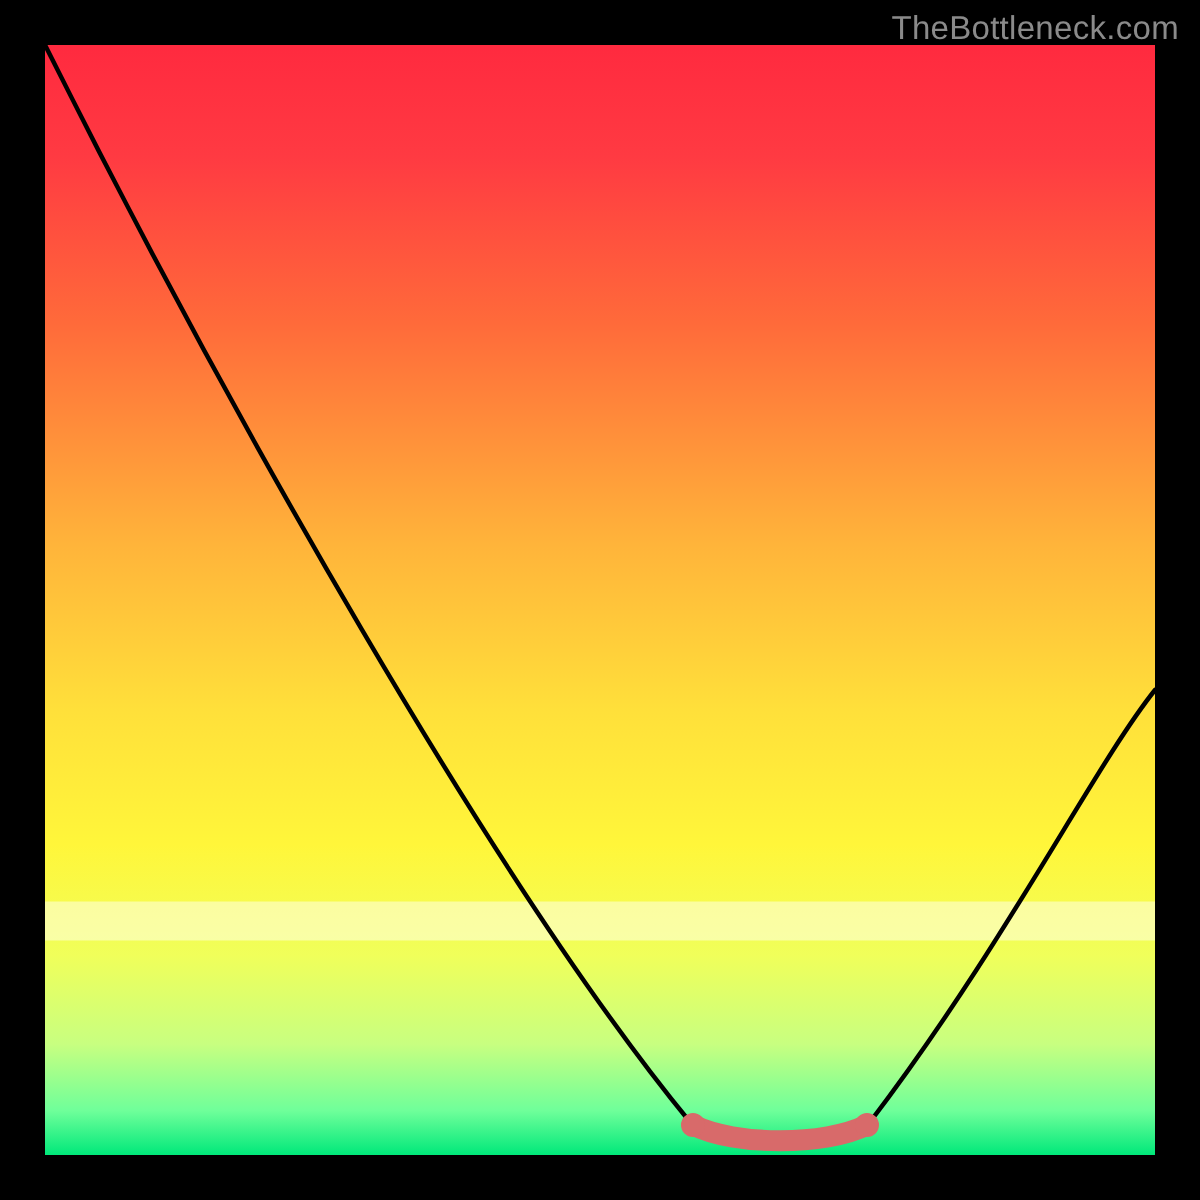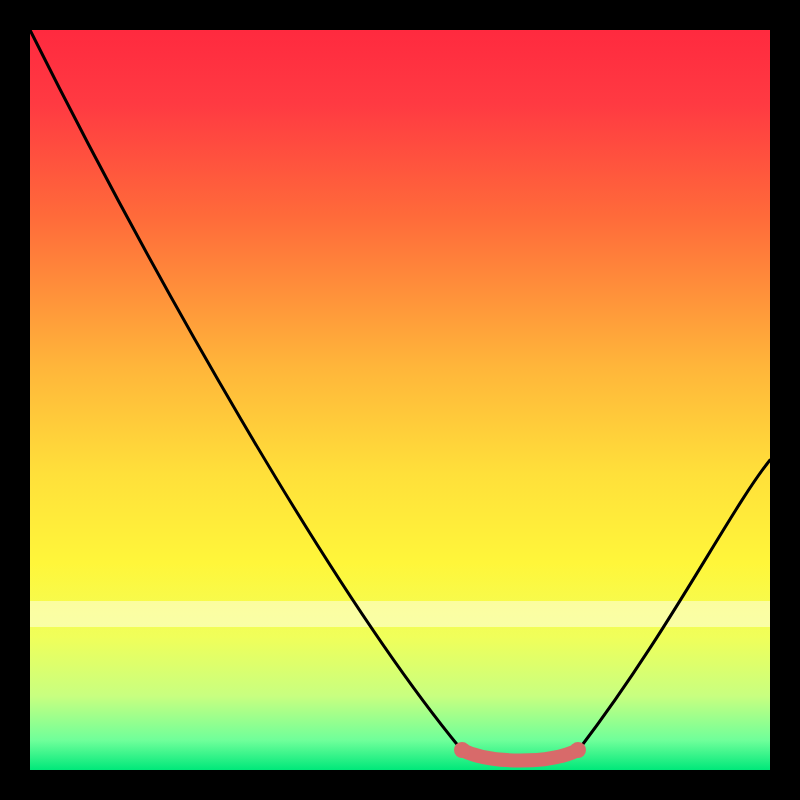--- a/index.html
+++ b/index.html
@@ -72,20 +72,21 @@
     stroke-linecap: round;
   }
   .dot {
     fill: #d86a6a;
   }
 </style>
 </head>
 <body>
 
 <div class="frame">
+  <div class="watermark">TheBottleneck.com</div>
 
   <div class="plot-area">
     <div class="white-band" style="top:571px;"></div>
 
     <svg class="curve" viewBox="0 0 740 740">
       <path class="stroke-main" d="M 0 0
                C 120 240, 300 560, 430 718"></path>
       <path class="stroke-main" d="M 550 718
                C 640 600, 700 480, 740 430"></path>
       <path class="stroke-bottom" d="M 432 720

